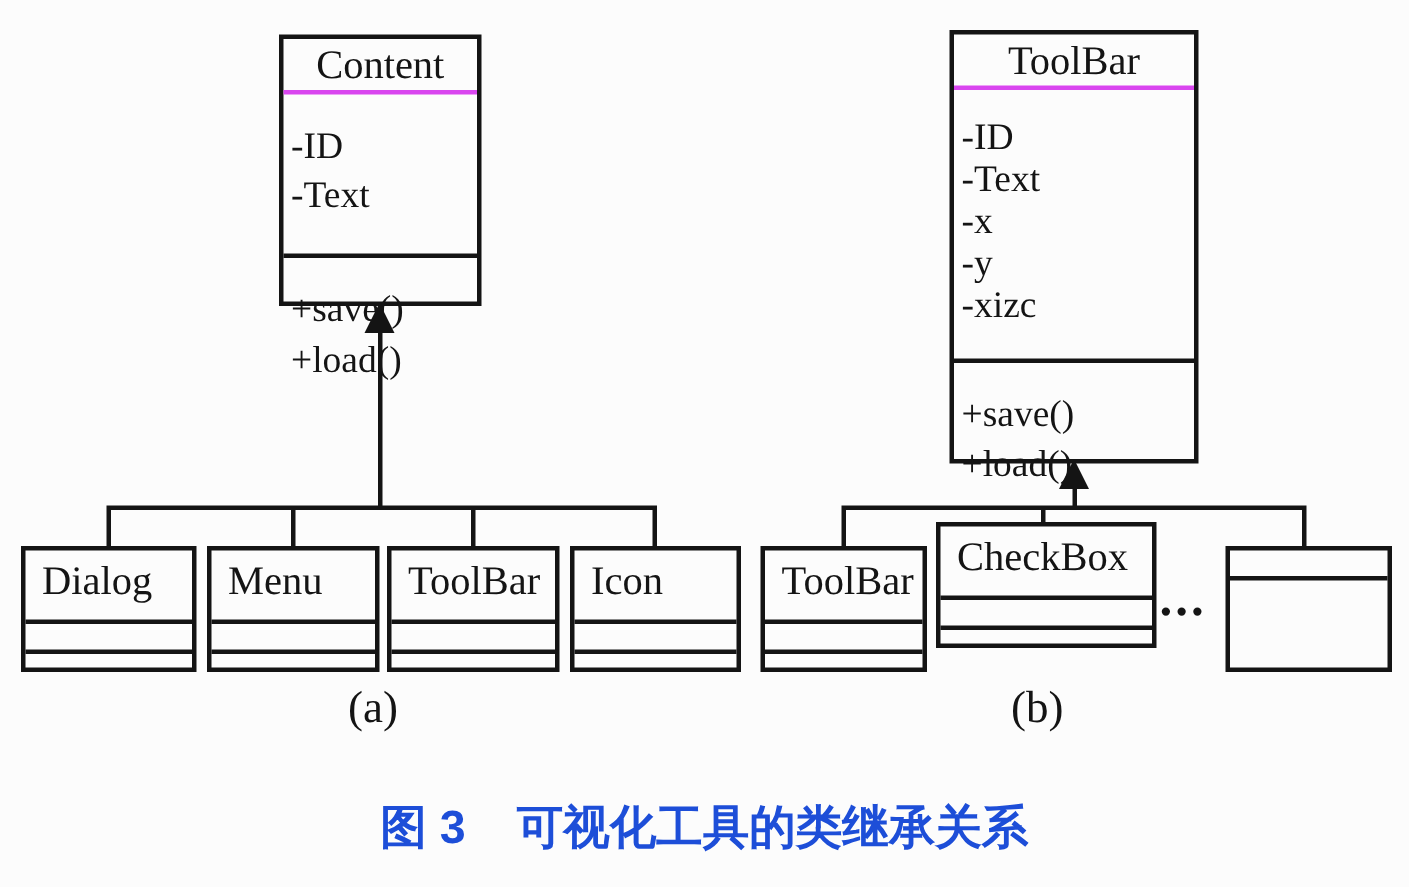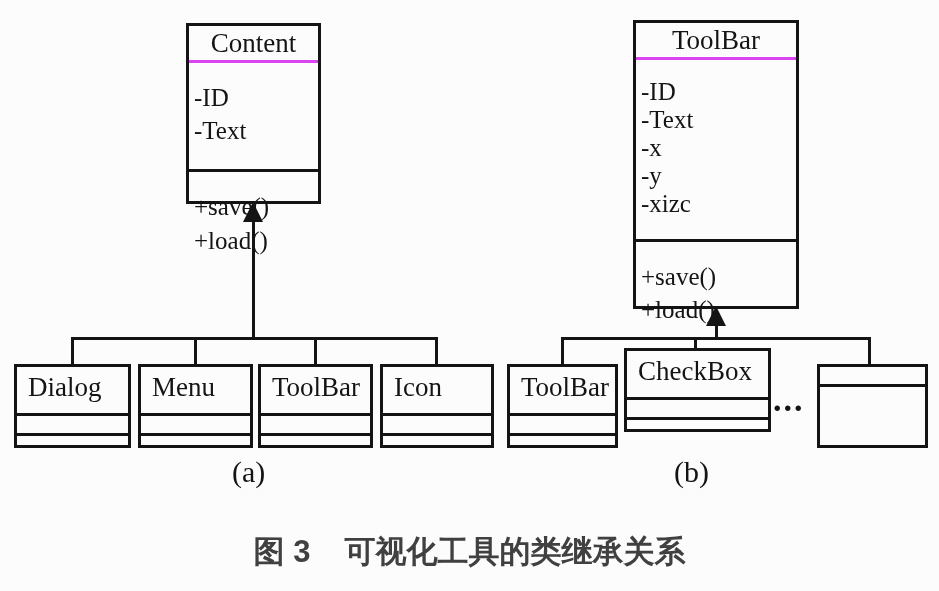--- a/index.html
+++ b/index.html
@@ -37,21 +37,21 @@
   .arrowhead{
     position:absolute;width:0;height:0;
     border-left:10px solid transparent;border-right:10px solid transparent;
     border-bottom:20px solid #141414;
   }
   .sublabel{position:absolute;font-size:30px;}
   .ellipsis{position:absolute;font-size:34px;font-weight:bold;letter-spacing:2px;}
   .caption{
     position:absolute;left:0;top:531px;width:939px;text-align:center;
     font-family:"Liberation Sans","DejaVu Sans",sans-serif;
-    font-weight:bold;font-size:31px;color:#404040;
+    font-weight:bold;font-size:31px;color:#1d4ed8;
   }
   .caption .gap{display:inline-block;width:34px;}
 </style>
 </head>
 <body>
 
 <div class="cls" style="left:186px;top:23px;width:135px;height:181px">
   <div class="cls-title">Content</div>
   <div class="cls-sec" style="height:70px">
     <div class="member" style="line-height:33px">-ID</div>

